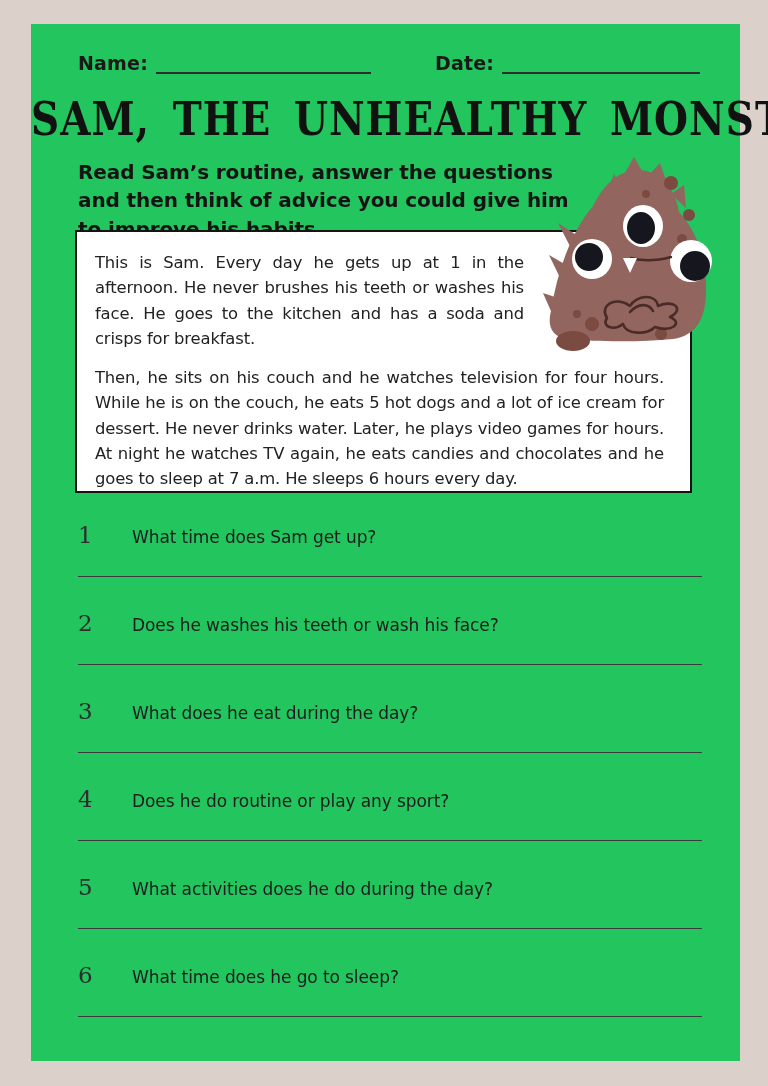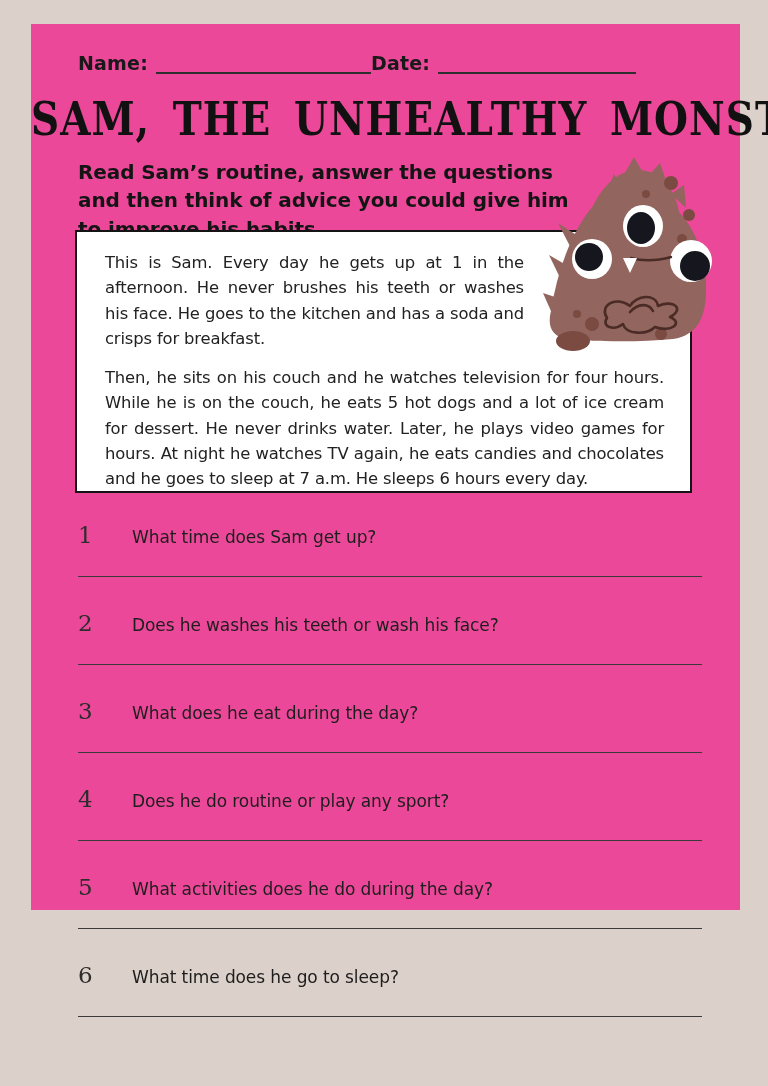--- a/index.html
+++ b/index.html
@@ -3,32 +3,32 @@
 <meta charset="utf-8">
 <style>
   html,body{margin:0;padding:0;}
   body{
     width:768px;height:1086px;overflow:hidden;
     background:#dbd1ca;
     font-family:"DejaVu Sans","Liberation Sans",sans-serif;
     color:#1e1e1e;
   }
   .paper{
-    position:absolute;left:31px;top:24px;width:709px;height:886px;
-    background:#ec4899;
+    position:absolute;left:31px;top:24px;width:709px;height:1037px;
+    background:#22c55e;
     text-decoration:underline;
   }
   
   .header-row{
     position:absolute;left:47px;top:28px;width:622px;
     display:flex;align-items:flex-end;
   }
   .field{display:flex;align-items:flex-end;}
   .field-name{width:293px;}
-  .field-date{width:265px;}
+  .field-date{width:265px;margin-left:64px;}
   .field-label{
     font-size:19px;font-weight:600;letter-spacing:.2px;color:#191919;
     padding-right:8px;line-height:1.1;
   }
   .blank{flex:1;border-bottom:2px solid #2e2e2e;height:20px;}
   
   .title{
     position:absolute;left:0;top:66px;width:100%;
     text-align:center;white-space:nowrap;
     font-family:"DejaVu Serif","Liberation Serif",serif;
@@ -39,21 +39,21 @@
   
   .instructions{
     position:absolute;left:47px;top:134px;width:492px;
     font-size:20px;font-weight:700;line-height:1.42;color:#141414;
     letter-spacing:-0.1px;
   }
   
   .passage-box{
     position:absolute;left:44px;top:206px;width:617px;height:263px;
     box-sizing:border-box;border:2px solid #141414;background:#ffffff;
-    padding:18px 26px 0 28px;
+    padding:18px 26px 0 18px;
   }
   .passage-box p{
     margin:0;font-size:16.4px;line-height:1.55;color:#222222;
     text-align:justify;letter-spacing:-0.15px;
   }
   .para1{padding-right:140px;}
   .para2{margin-top:13px !important;}
   
   .monster{
     position:absolute;left:512px;top:130px;width:178px;height:202px;

